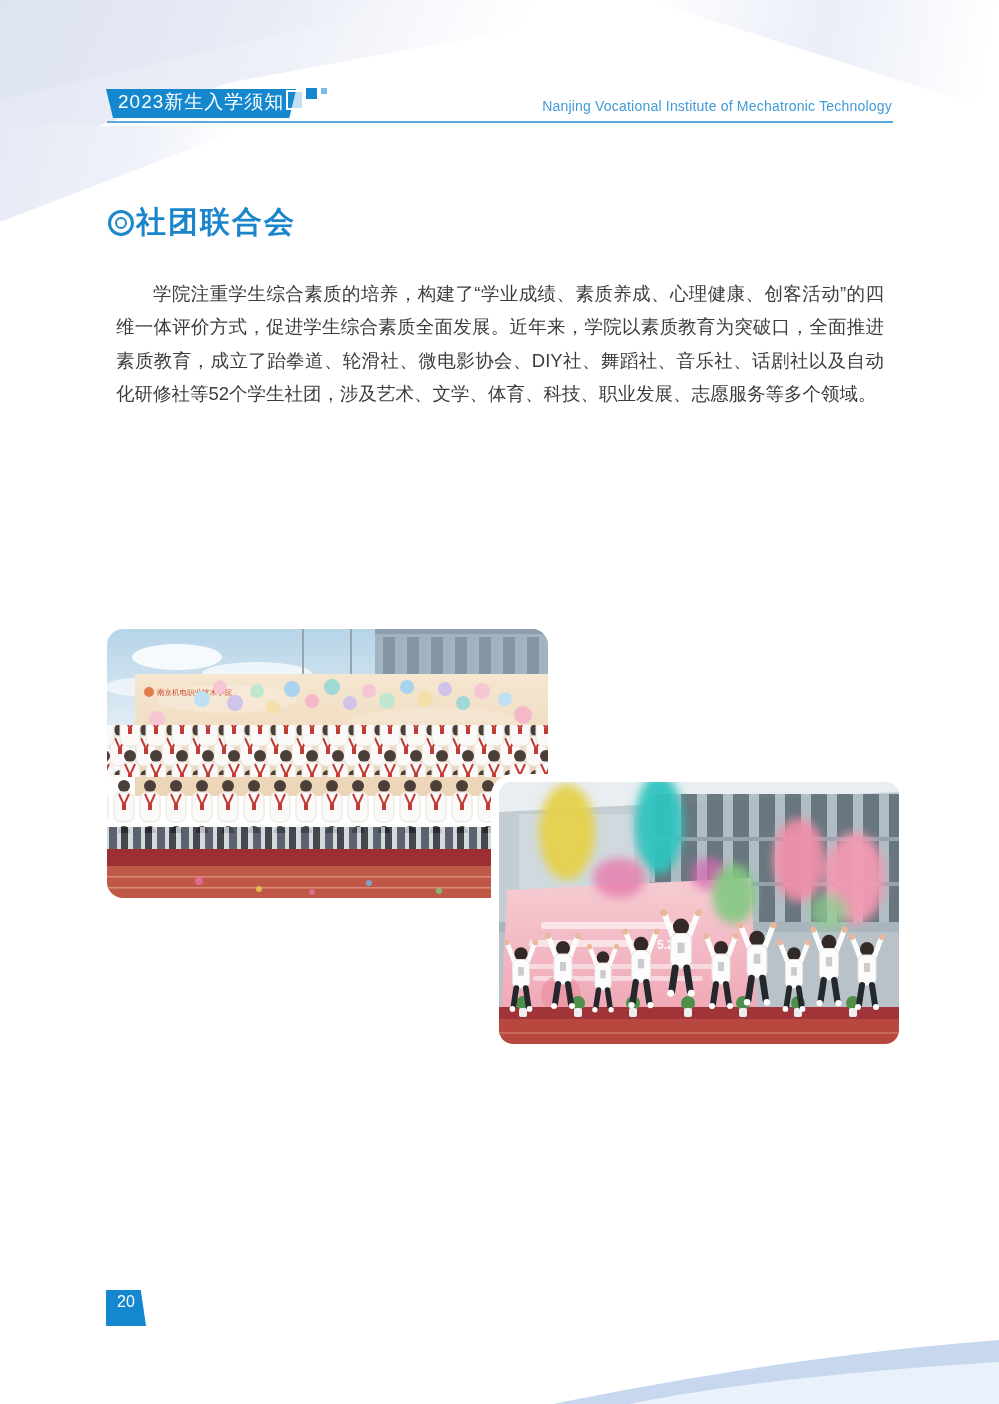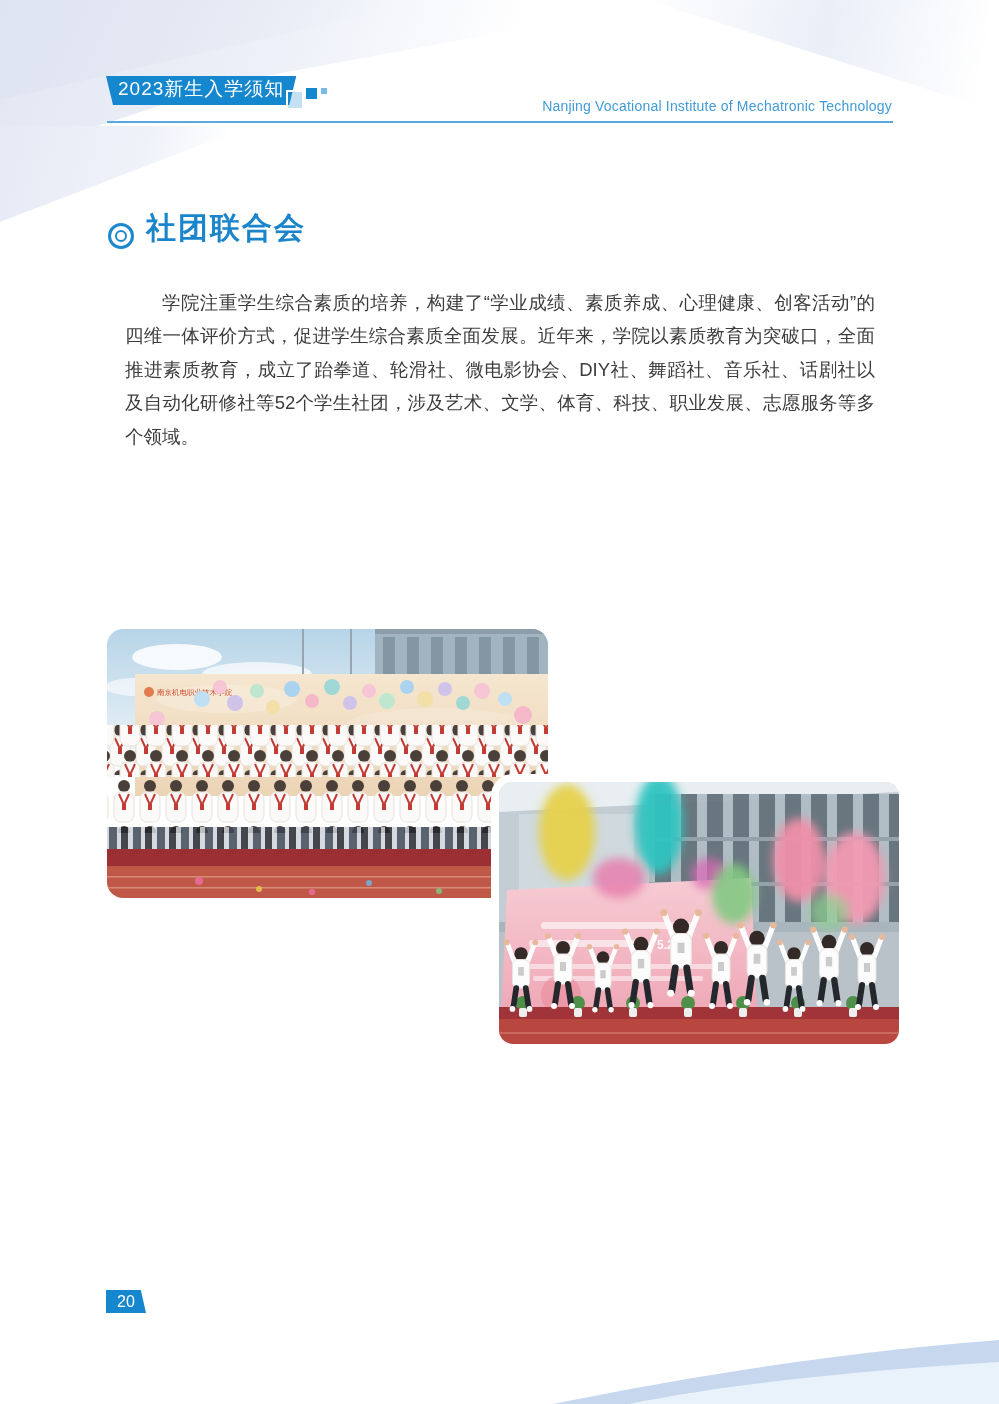--- a/index.html
+++ b/index.html
@@ -17,50 +17,50 @@
     clip-path:polygon(0 0,100% 0,0 100%);opacity:.8;}
   .deco-tr{left:600px;top:0;width:399px;height:112px;
     background:linear-gradient(100deg,rgba(233,237,246,0) 10%,rgba(230,235,246,.85) 55%,rgba(244,247,252,0) 95%);
     clip-path:polygon(12% 0,100% 0,100% 100%);}
   .deco-left-wedge{left:0;top:126px;width:250px;height:96px;
     background:linear-gradient(105deg,#e6eaf5 0%,#eff2f9 55%,rgba(255,255,255,0) 85%);
     clip-path:polygon(0 0,100% 0,0 100%);}
   .deco-br-svg{position:absolute;left:0;bottom:0;width:999px;height:140px;}
   
   .hdr-badge{
-    position:absolute;left:106px;top:76px;height:29px;line-height:25px;
+    position:absolute;left:106px;top:89px;height:29px;line-height:25px;
     padding:0 12px;background:#1487cf;color:#fff;font-size:19px;letter-spacing:1px;
     clip-path:polygon(0 0,100% 0,calc(100% - 7px) 100%,7px 100%);
   }
   .sq{position:absolute;}
   .sq-outline{left:286px;top:90px;width:14px;height:16px;border:2px solid #fff;background:rgba(20,135,207,.25);}
   .sq-solid{left:306px;top:88px;width:11px;height:11px;background:#1487cf;}
   .sq-small{left:321px;top:88px;width:6px;height:6px;background:#79b9e4;}
   .hdr-org{
     position:absolute;top:98px;right:107px;font-size:14px;color:#419bd6;letter-spacing:.2px;
   }
   .hdr-line{position:absolute;left:107px;top:121px;width:786px;height:2px;background:#58a9dd;}
   
-  .sec-title{position:absolute;left:108px;top:208px;display:flex;align-items:flex-end;gap:12px;}
+  .sec-title{position:absolute;left:108px;top:202px;display:flex;align-items:center;gap:2px;}
   .ring{width:20px;height:20px;border:3px solid #1e88cc;border-radius:50%;
         display:flex;align-items:center;justify-content:center;}
   .ring::after{content:"";width:8px;height:8px;border:2.5px solid #1e88cc;border-radius:50%;}
   .sec-title h2{margin:0;font-size:30px;font-weight:bold;color:#1b85cb;letter-spacing:2px;}
   
   .bodytext{position:absolute;left:107px;top:268px;width:786px;color:#3c3c3c;}
-  .bodytext p{margin:18px;font-size:18.5px;line-height:33.4px;text-align:justify;text-indent:2em;}
+  .bodytext p{margin:9px;font-size:18.5px;line-height:33.4px;text-align:justify;text-indent:2em;}
   
   .photo{position:absolute;overflow:hidden;}
   .photo1{left:107px;top:629px;width:441px;height:269px;border-radius:16px;z-index:1;}
   .photo2-frame{left:491px;top:774px;width:400px;height:262px;border:8px solid #ffffff;
     border-radius:22px;z-index:2;background:#fff;}
   .photo svg{display:block;}
   
   .pagenum{
-    position:absolute;left:106px;top:1290px;width:40px;height:23px;background:#1487cf;color:#fff;
+    position:absolute;left:106px;top:1290px;width:40px;height:36px;background:#1487cf;color:#fff;
     font-size:16px;line-height:23px;text-align:center;
     clip-path:polygon(0 0,87% 0,100% 100%,0 100%);
   }
 </style>
 </head>
 <body>
 
 <div class="page">
 
   <div class="deco deco-tl-a"></div>

